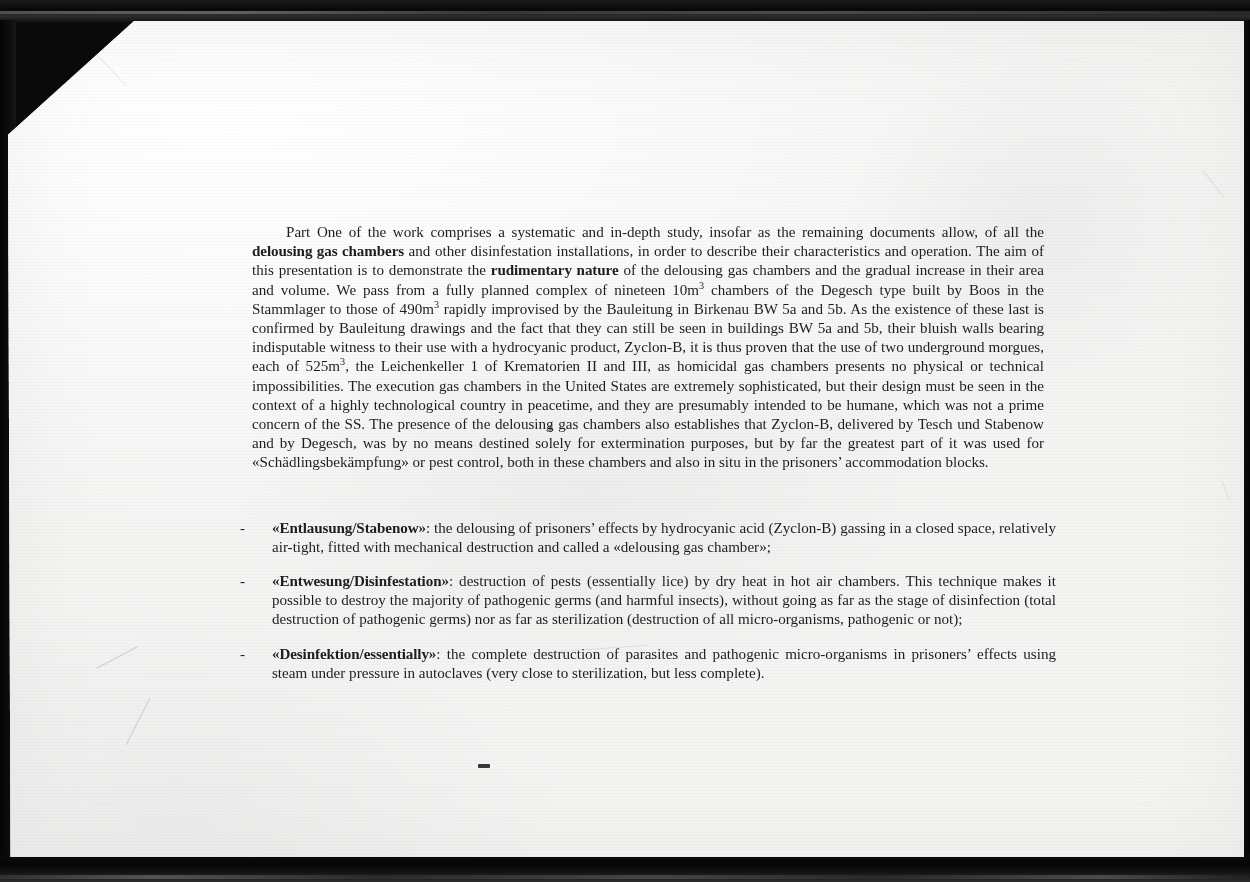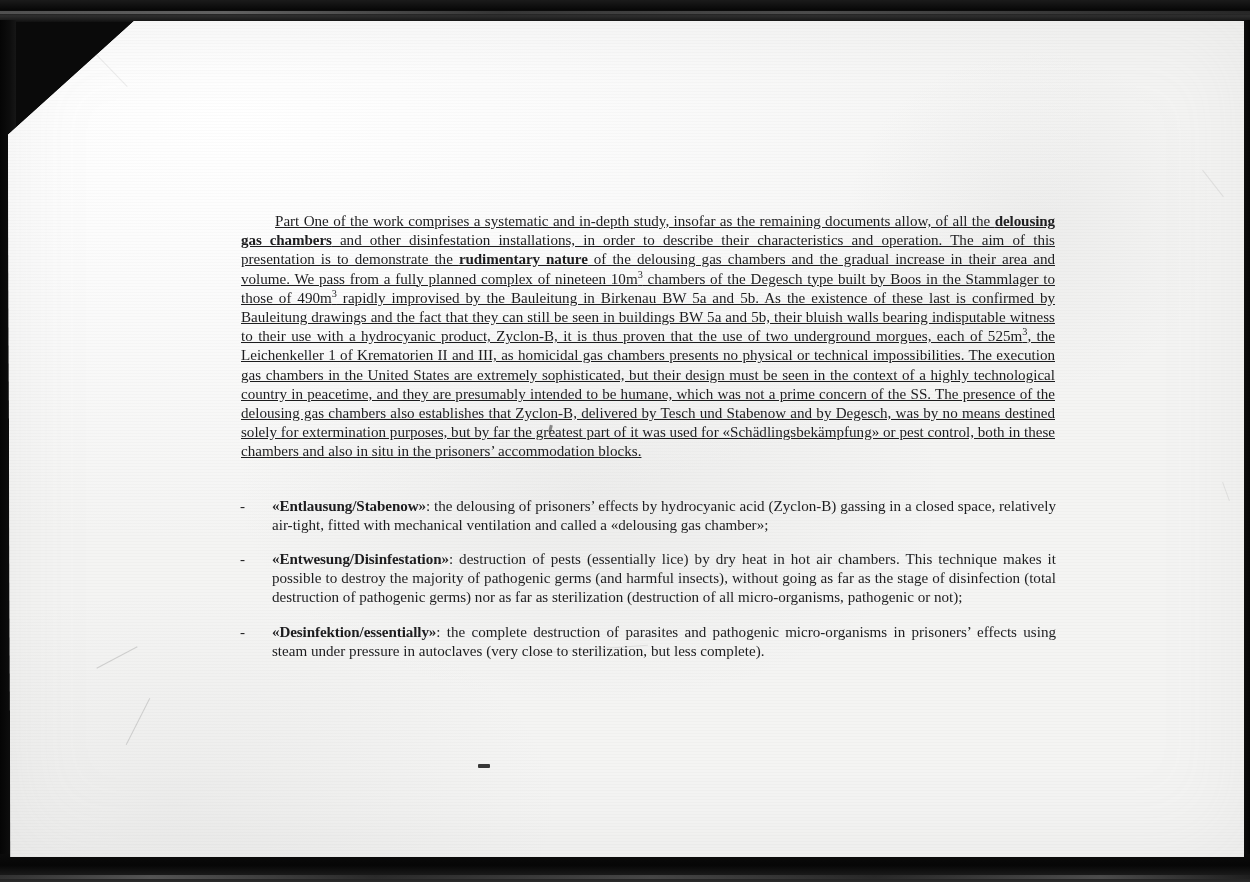--- a/index.html
+++ b/index.html
@@ -135,23 +135,22 @@
     top: 190px;
     width: 816px;
     color: #1d1d1f;
     font-size: 15.1px;
     line-height: 19.2px;
     text-align: justify;
     text-justify: inter-word;
     -webkit-font-smoothing: antialiased;
   }
   .textblock p {
-    margin: 1px;
+    margin: 12px;
     text-align: justify;
-    text-decoration: underline;
   }
   p.body-para {
     text-indent: 34px;
   }
   .para-gap { height: 19px; }
   .list-gap { height: 15px; }
 
   b, strong { font-weight: bold; letter-spacing: -0.1px; }
   sup {
     font-size: 0.68em;
@@ -240,21 +239,21 @@
 
       <p class="body-para"><span>Part One of the work comprises a systematic and in-depth study, insofar as the remaining documents allow, of all the </span><b>delousing gas chambers</b><span> and other disinfestation installations, in order to describe their characteristics and operation.  The aim of this presentation is to demonstrate the </span><b>rudimentary nature</b><span> of the delousing gas chambers and the gradual increase in their area and volume.  We pass from a fully planned complex of nineteen 10m</span><sup>3</sup><span> chambers of the Degesch type built by Boos in the Stammlager to those of 490m</span><sup>3</sup><span> rapidly improvised by the Bauleitung in Birkenau BW 5a and 5b.  As the existence of these last is confirmed by Bauleitung drawings and the fact that they can still be seen in buildings BW 5a and 5b, their bluish walls bearing indisputable witness to their use with a hydrocyanic product, Zyclon-B, it is thus proven that the use of two underground morgues, each of 525m</span><sup>3</sup><span>, the Leichenkeller 1 of Krematorien II and III, as homicidal gas chambers presents no physical or technical impossibilities.  The execution gas chambers in the United States are extremely sophisticated, but their design must be seen in the context of a highly technological country in peacetime, and they are presumably intended to be humane, which was not a prime concern of the SS.  The presence of the delousing gas chambers also establishes that Zyclon-B, delivered by Tesch und Stabenow and by Degesch, was by no means destined solely for extermination purposes, but by far the greatest part of it was used for «Schädlingsbekämpfung» or pest control, both in these chambers and also in situ in the prisoners’ accommodation blocks.</span></p>
 
       <div class="para-gap"></div>
 
 
       <div class="list-gap"></div>
 
       <div class="listitem">
         <span class="dash">-</span>
-        <span class="listbody"><b>«Entlausung/Stabenow»</b><span>: the delousing of prisoners’ effects by hydrocyanic acid (Zyclon-B) gassing in a closed space, relatively air-tight, fitted with mechanical ventilation and called a «delousing gas chamber»;</span></span>
+        <span class="listbody"><b>«Entlausung/Stabenow»</b><span>: the delousing of prisoners’ effects by hydrocyanic acid (Zyclon-B) gassing in a closed space, relatively air-tight, fitted with mechanical destruction and called a «delousing gas chamber»;</span></span>
       </div>
 
       <div class="list-gap"></div>
 
       <div class="listitem">
         <span class="dash">-</span>
         <span class="listbody"><b>«Entwesung/Disinfestation»</b><span>: destruction of pests (essentially lice) by dry heat in hot air chambers.  This technique makes it possible to destroy the majority of pathogenic germs (and harmful insects), without going as far as the stage of disinfection (total destruction of pathogenic germs) nor as far as sterilization (destruction of all micro-organisms, pathogenic or not);</span></span>
       </div>
 
       <div class="list-gap"></div>

